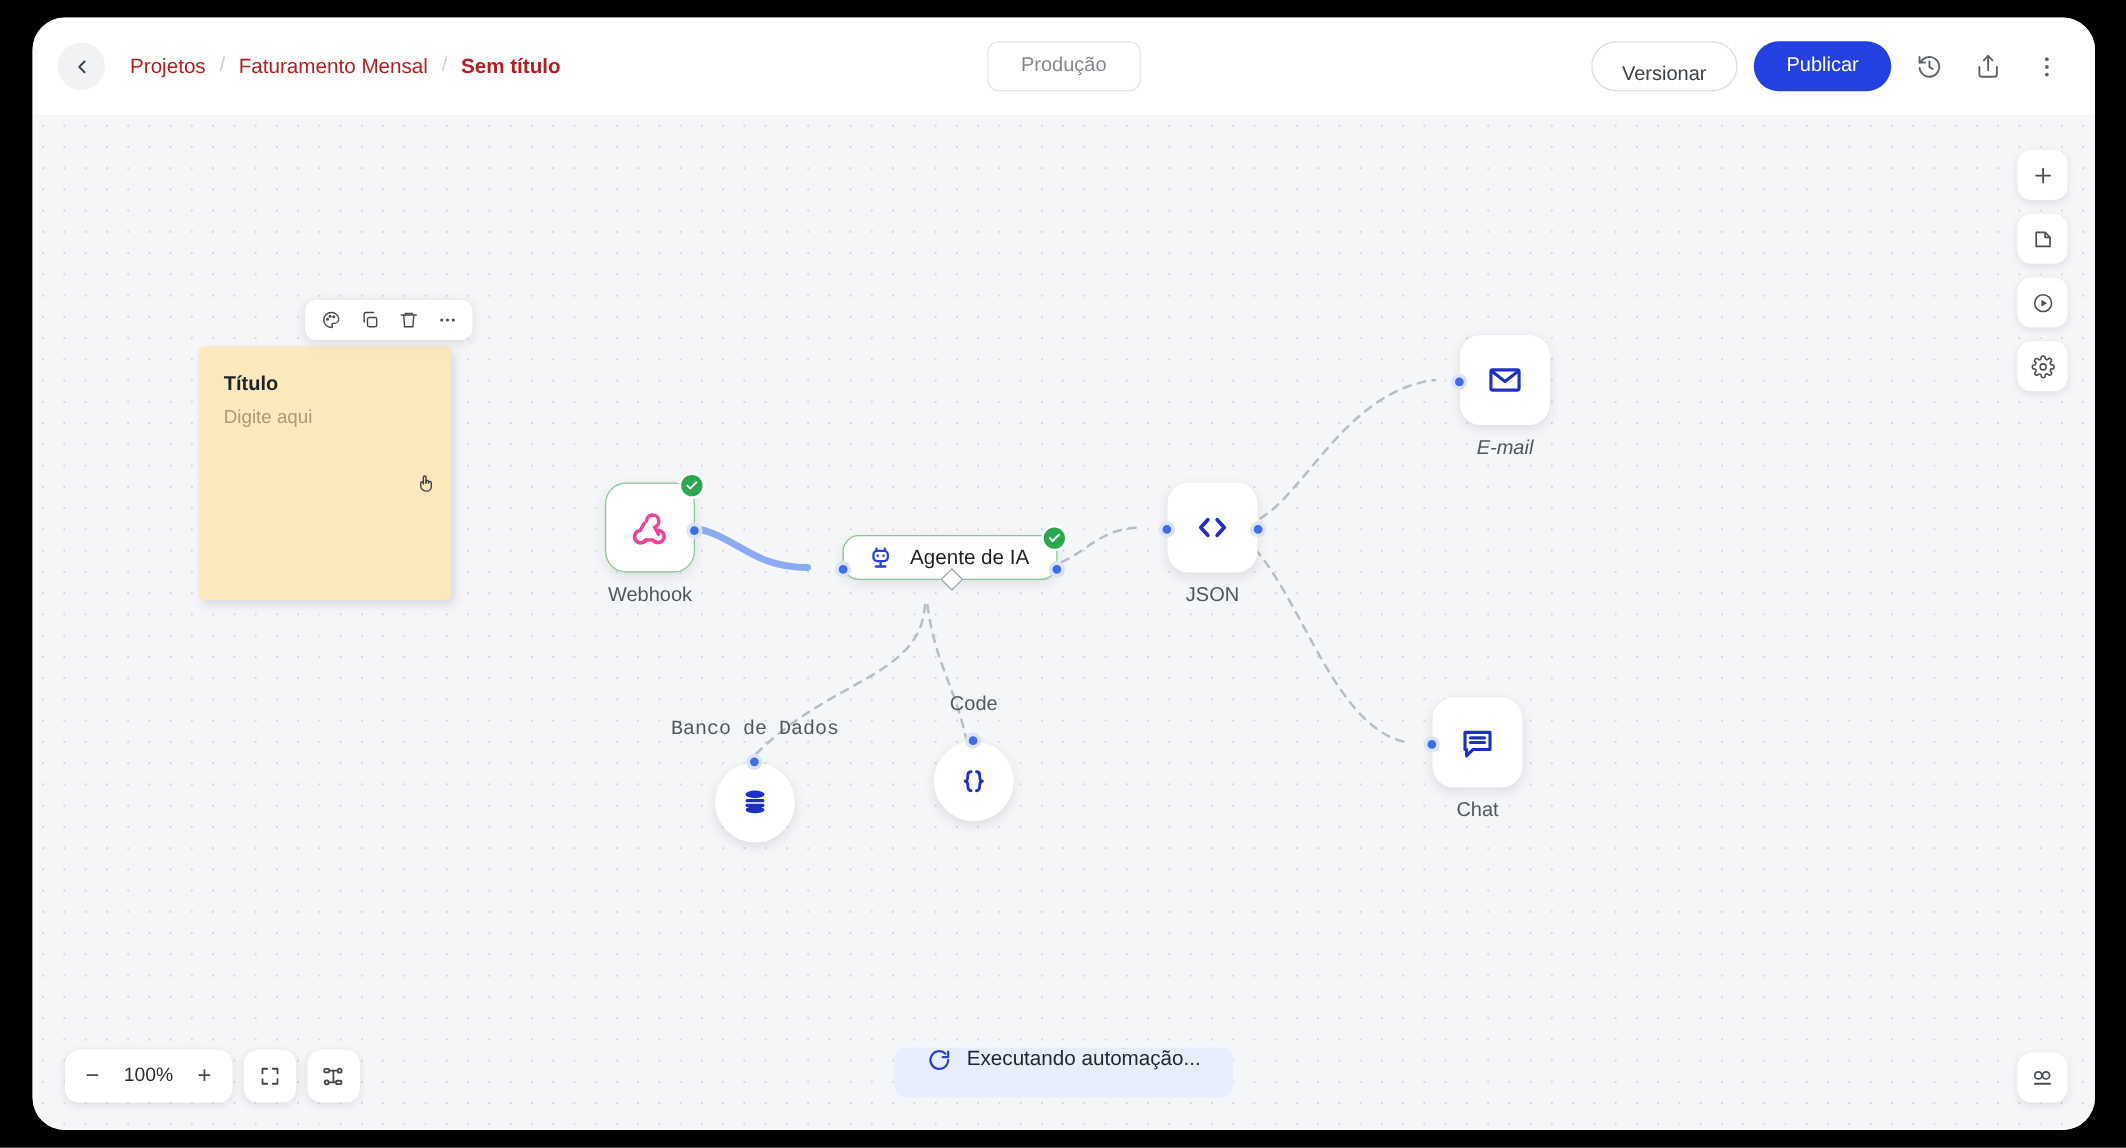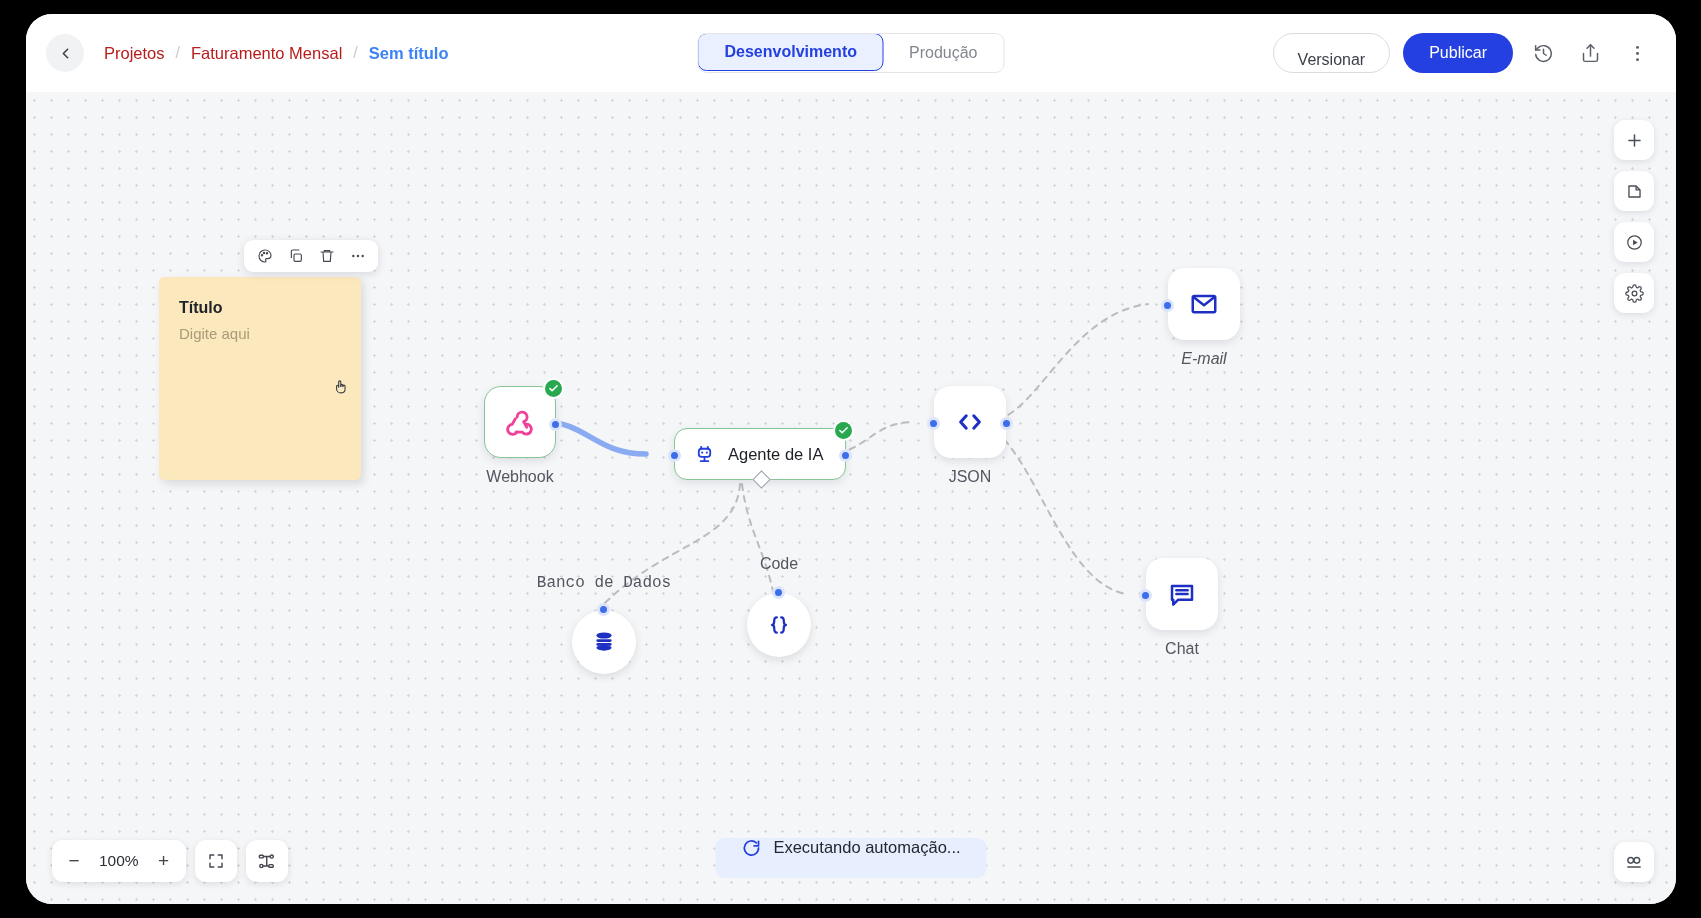--- a/index.html
+++ b/index.html
@@ -30,21 +30,21 @@
     width: 38px; height: 38px; border-radius: 50%;
     background: #f1f2f4; border: none;
     display: flex; align-items: center; justify-content: center;
     cursor: pointer; flex: 0 0 auto;
   }
   .breadcrumb {
     display: flex; align-items: center; gap: 11px;
     margin-left: 20px; font-size: 16.5px;
   }
   .crumb { color: #b91c1c; white-space: nowrap; }
-  .crumb.current { color: #3b82f6; font-weight: bold; }
+  .crumb.current { color: #b91c1c; font-weight: bold; }
   .crumb-sep { color: #c9ccd2; font-size: 16px; }
 
   .seg-wrap {
     position: absolute; left: 50%; top: 50%;
     transform: translate(-50%, -50%);
     display: flex;
     border: 1px solid #e3e5e9;
     border-radius: 9px;
     height: 40px; overflow: hidden;
     background: #fff;
@@ -125,21 +125,21 @@
     display: flex; align-items: center; justify-content: center;
     position: relative;
   }
   .box-sq.sel { border: 1.6px solid #86c694; }
   .circ {
     width: 64px; height: 64px; border-radius: 50%;
     background: #fff; box-shadow: 0 3px 9px rgba(25,30,45,.12);
     display: flex; align-items: center; justify-content: center;
   }
   .pill {
-    height: 52px; border-radius: 13px; background: #fff;
+    height: 36px; border-radius: 13px; background: #fff;
     border: 1.6px solid #86c694;
     box-shadow: 0 3px 9px rgba(25,30,45,.10);
     display: flex; align-items: center; gap: 12px;
     padding: 0 22px 0 18px; position: relative;
   }
   .pill-text { font-size: 16.5px; color: #1d2026; white-space: nowrap; }
   .badge-ok {
     position: absolute; width: 21px; height: 21px; border-radius: 50%;
     background: #2aa84f; border: 2px solid #fff;
     display: flex; align-items: center; justify-content: center;
@@ -219,21 +219,20 @@
 
     <div class="breadcrumb">
       <span class="crumb">Projetos</span>
       <span class="crumb-sep">/</span>
       <span class="crumb">Faturamento Mensal</span>
       <span class="crumb-sep">/</span>
       <span class="crumb current">Sem título</span>
     </div>
 
     <div class="seg-wrap">
-      <button class="seg active">Desenvolvimento</button>
       <button class="seg">Produção</button>
     </div>
 
     <div class="header-right">
       <button class="btn-outline">Versionar</button>
       <button class="btn-primary">Publicar</button>
 
       <button class="icon-btn">
         <svg width="21" height="21" viewBox="0 0 24 24" fill="none" stroke="currentColor" stroke-width="1.7" stroke-linecap="round" stroke-linejoin="round">
           <path d="M3 3v5h5"></path>

